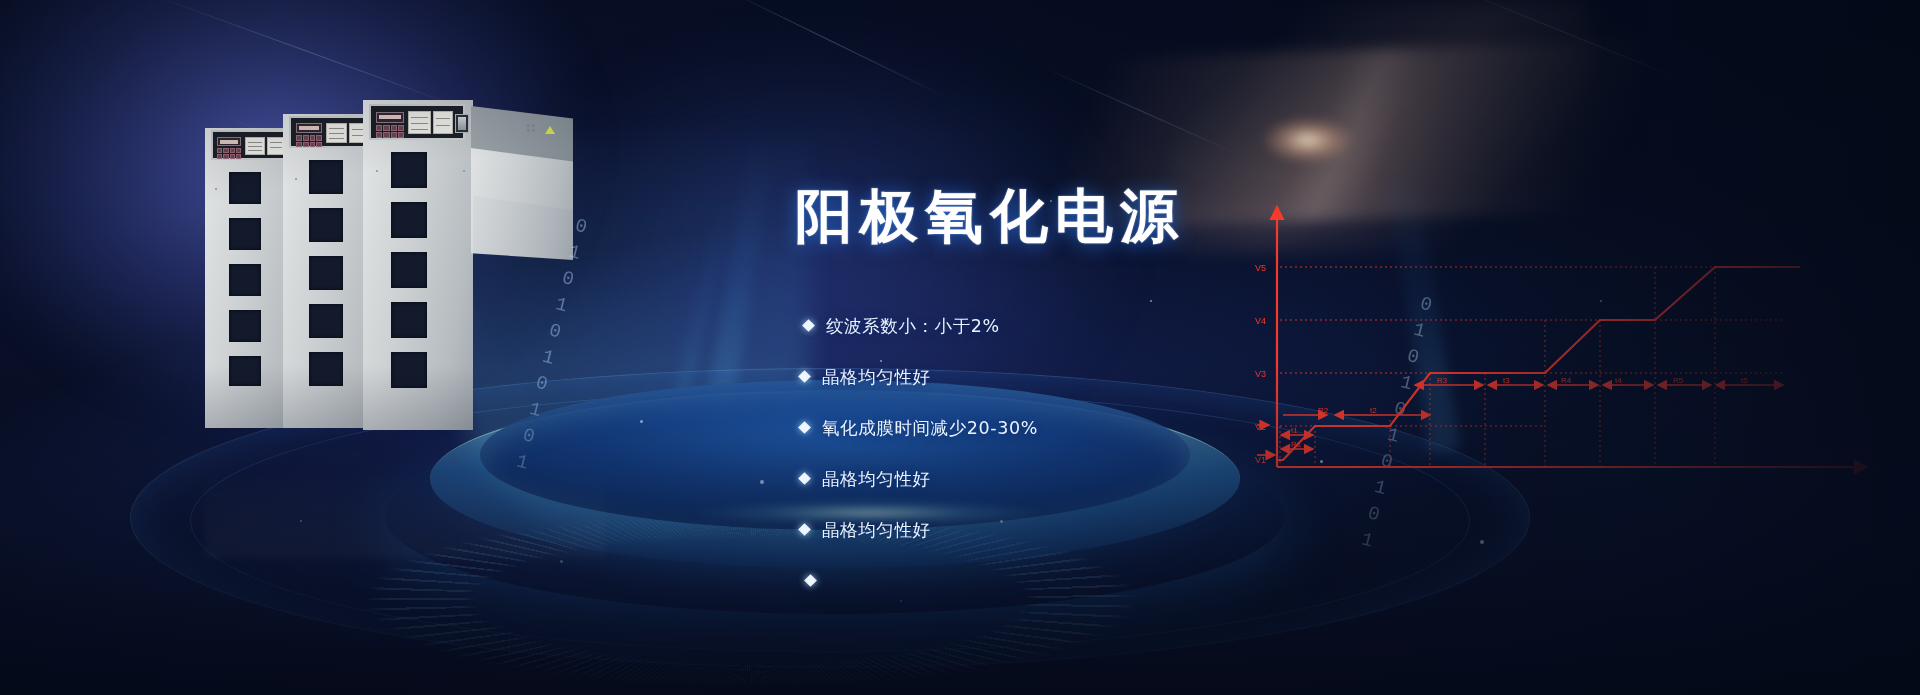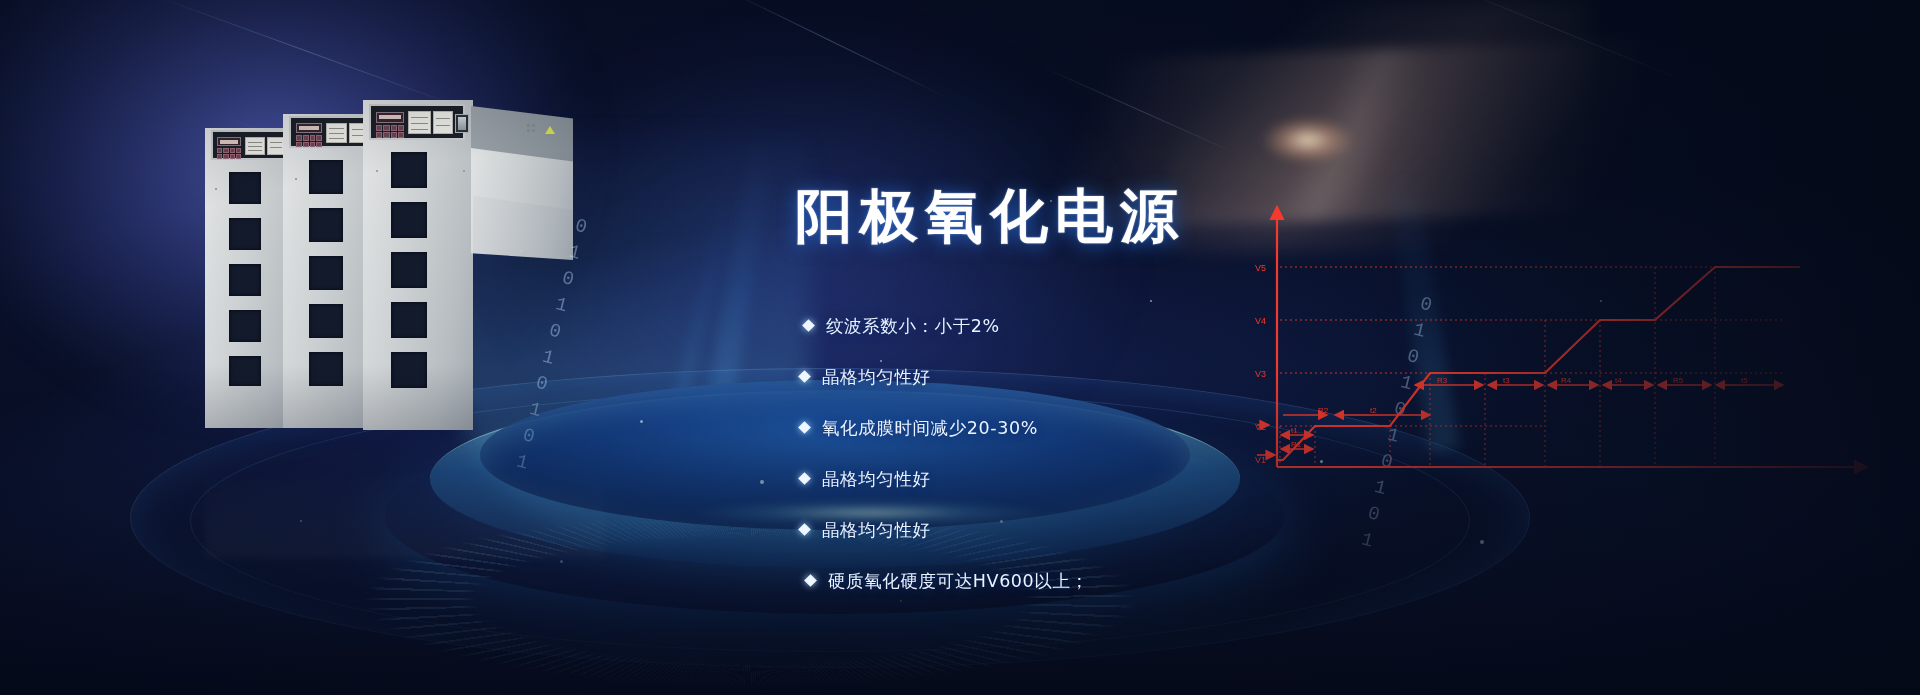--- a/index.html
+++ b/index.html
@@ -417,17 +417,16 @@
     <div class="bullet b4">
       <span class="dia"></span>
       <span>晶格均匀性好</span>
     </div>
     <div class="bullet b5">
       <span class="dia"></span>
       <span>晶格均匀性好</span>
     </div>
     <div class="bullet b6">
       <span class="dia"></span>
-      <span>硬质氧化硬度可达HV600以上；</span>
     </div>
   </div>
 
 </div>
 
 </body></html>

